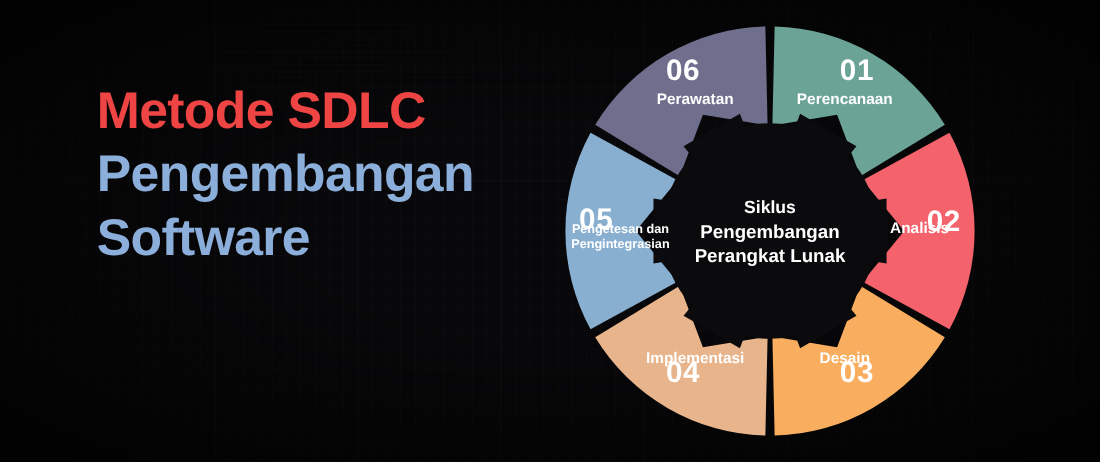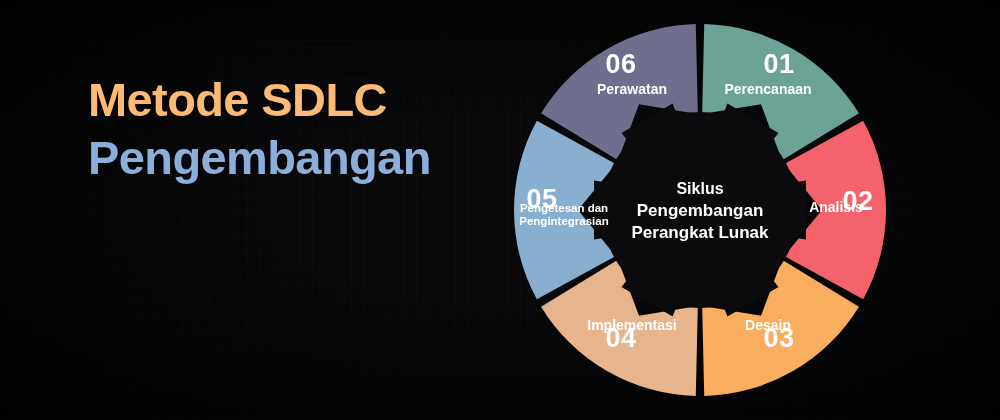--- a/index.html
+++ b/index.html
@@ -52,21 +52,21 @@
     line-height:1.0;
     z-index:5;
   }
   .hl-line{
     font-size:47px;
     font-weight:bold;
     letter-spacing:-0.6px;
     margin:0 0 11px 0;
     white-space:nowrap;
   }
-  .hl-white{color:#fdba74;}
+  .hl-white{color:#ef4444;}
   .hl-blue{color:#8CAEDA;}
 
   
   #wheel{
     position:absolute;left:514px;top:24px;width:372px;height:372px;
     z-index:4;
   }
   #wheel svg{display:block;width:372px;height:372px;overflow:visible;}
 
   .seg-num{
@@ -101,20 +101,21 @@
 
   <div class="tex tex-a"></div>
   <div class="tex tex-b"></div>
   <div class="tex tex-c"></div>
   <div class="tex tex-d"></div>
   <div class="tex vig"></div>
 
   <div id="headline">
     <div class="hl-line hl-white">Metode SDLC</div>
     <div class="hl-line hl-blue">Pengembangan</div>
+    <div class="hl-line hl-blue">Software</div>
   </div>
 
   <div id="wheel">
     <svg viewBox="0 0 372 372" xmlns="http://www.w3.org/2000/svg" aria-hidden="true">
       <g id="seg-layer">
           <path d="M 190.22 0.05 A 186 186 0 0 1 344.93 89.37 L 268.03 136.13 L 247.00 80.34 L 188.18 90.02 Z" fill="#6BA396"></path>
           <path d="M 349.15 96.68 A 186 186 0 0 1 349.15 275.32 L 270.21 232.10 L 308.00 186.00 L 270.21 139.90 Z" fill="#F4636B"></path>
           <path d="M 344.93 282.63 A 186 186 0 0 1 190.22 371.95 L 188.18 281.98 L 247.00 291.66 L 268.03 235.87 Z" fill="#F8AE5E"></path>
           <path d="M 181.78 371.95 A 186 186 0 0 1 27.07 282.63 L 103.97 235.87 L 125.00 291.66 L 183.82 281.98 Z" fill="#E8B48B"></path>
           <path d="M 22.85 275.32 A 186 186 0 0 1 22.85 96.68 L 101.79 139.90 L 64.00 186.00 L 101.79 232.10 Z" fill="#88AFD0"></path>

